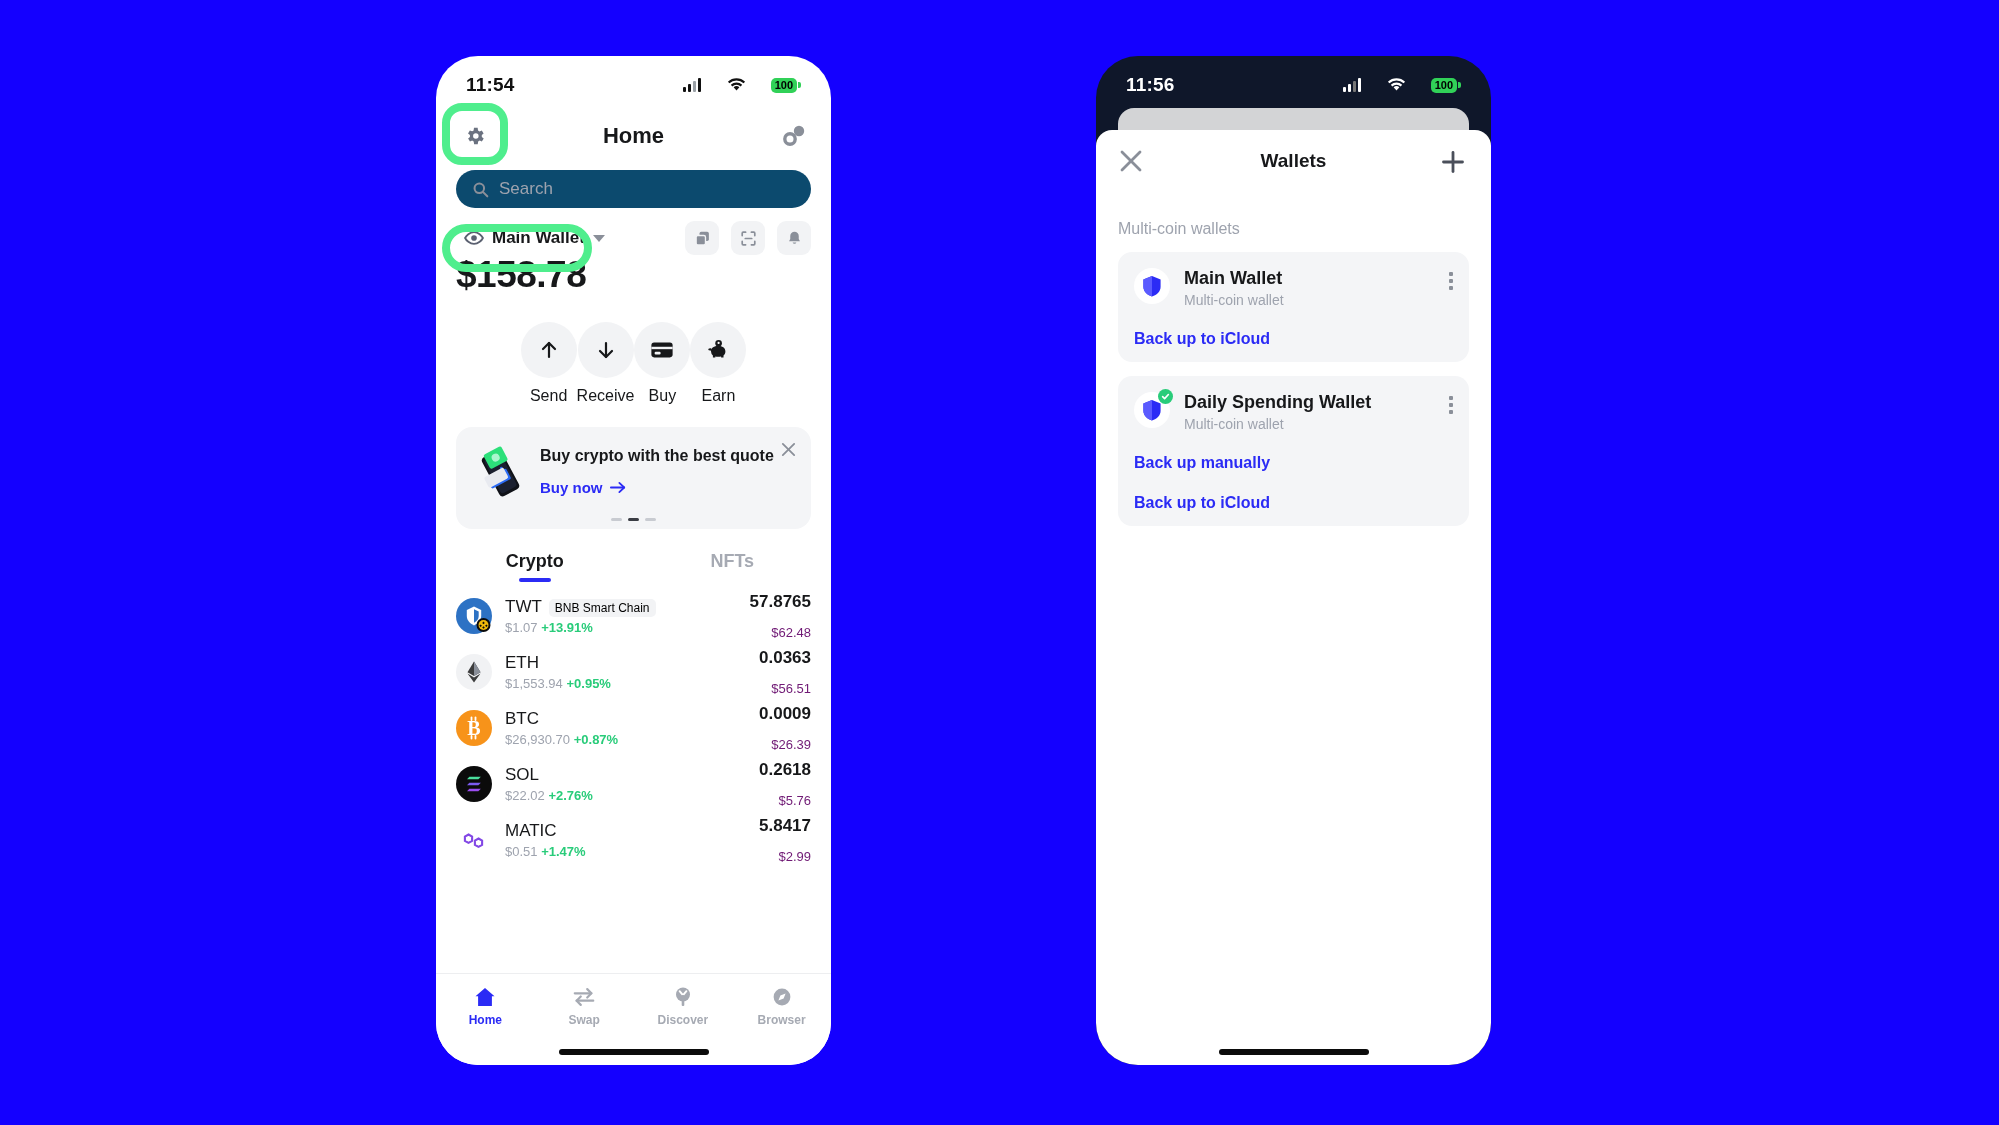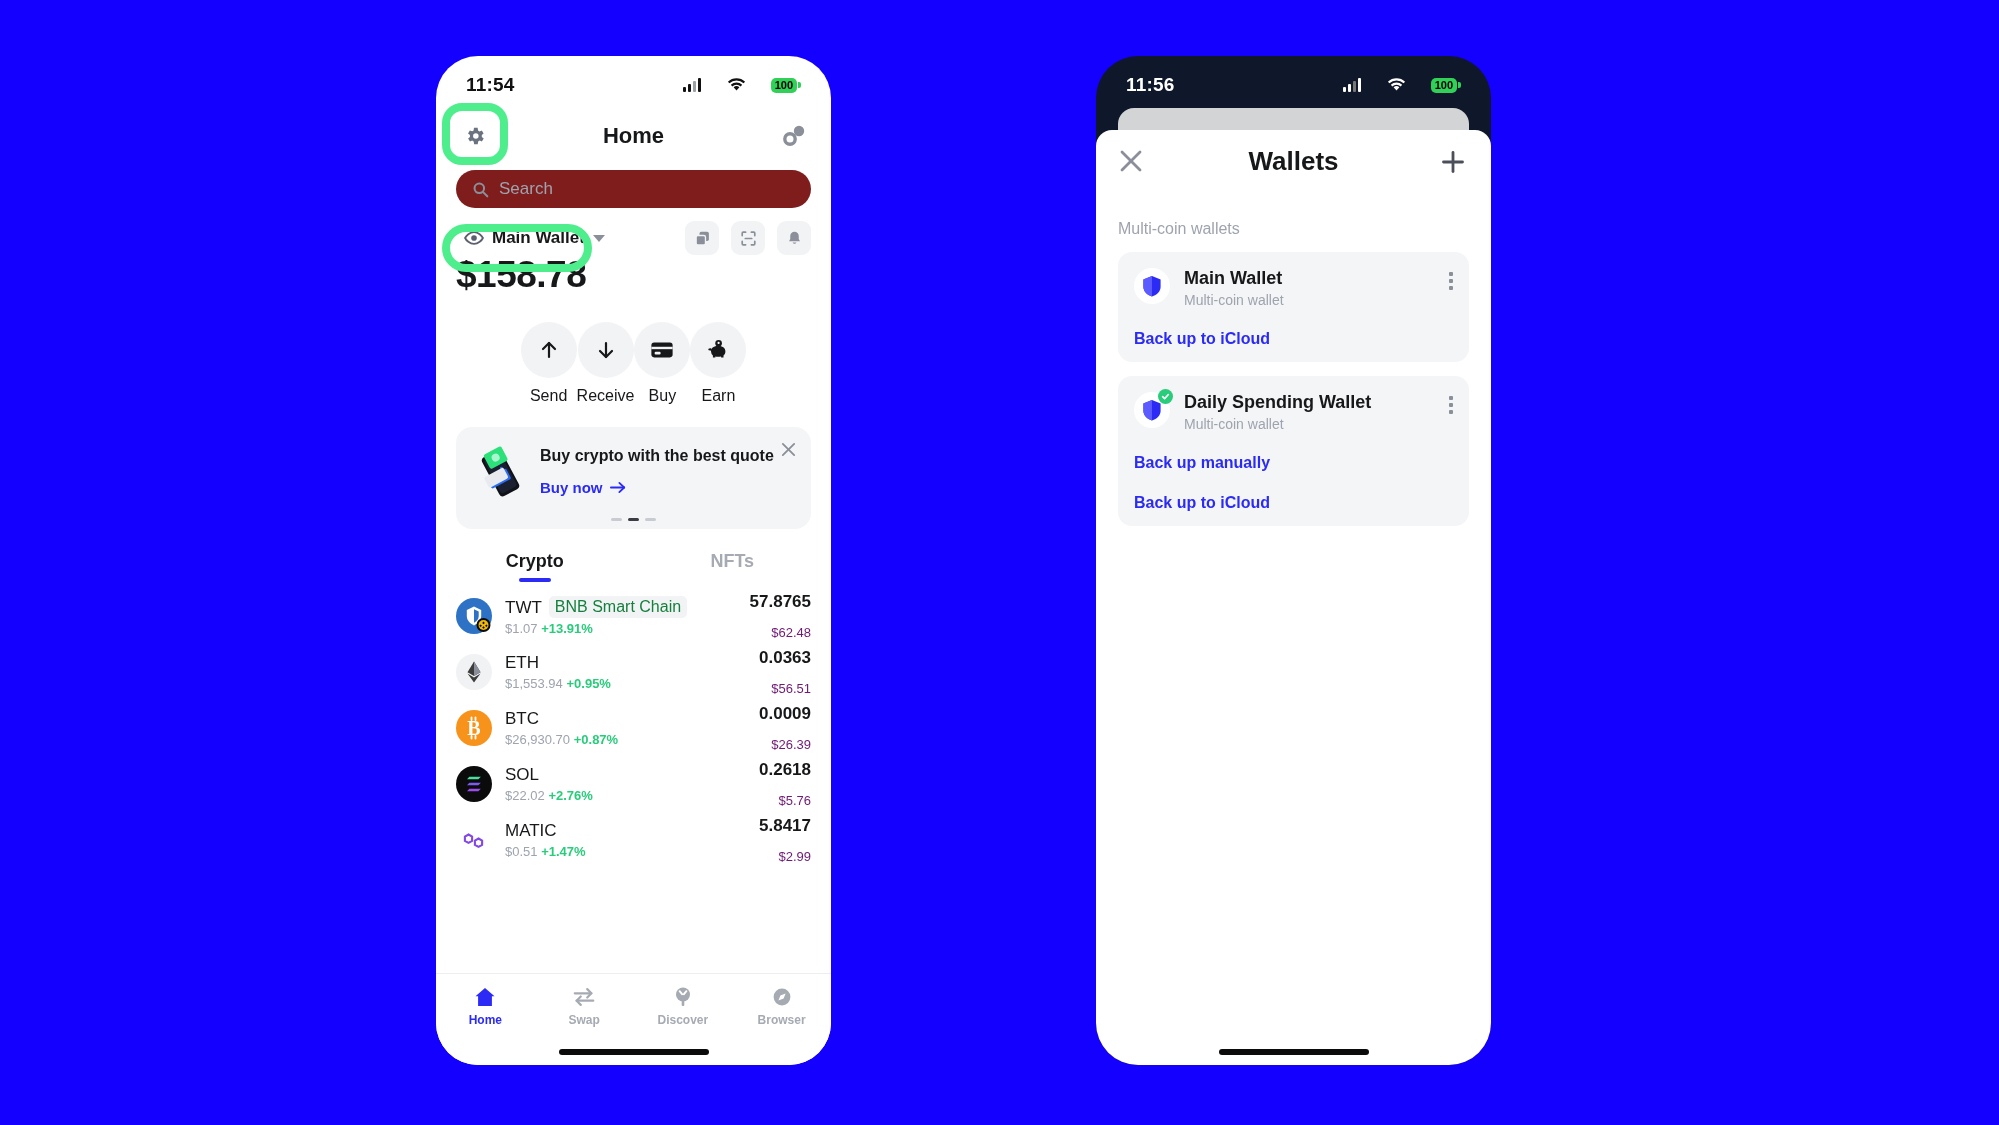--- a/index.html
+++ b/index.html
@@ -53,21 +53,21 @@
   .link-btn { position: absolute; right: 20px; top: 12px; width: 32px; height: 32px; }
 
   
   .hl {
     position: absolute; border: 8px solid #4FEE8D; border-radius: 20px;
     pointer-events: none;
   }
 
   
   .searchbar {
-    margin: 6px 20px 0 20px; height: 38px; background: #7f1d1d;
+    margin: 6px 20px 0 20px; height: 38px; background: #0c4a6e;
     border-radius: 19px; display: flex; align-items: center; gap: 10px; padding: 0 16px;
   }
   .search-ph { color: #9EA3AE; font-size: 17px; }
 
   
   .wallet-row {
     margin: 10px 20px 0 20px; height: 40px;
     display: flex; align-items: center; justify-content: space-between;
   }
   .wallet-pill {
@@ -117,21 +117,21 @@
 
   
   .assets { margin-top: 6px; }
   .asset {
     display: flex; align-items: center; padding: 9px 20px; gap: 13px; height: 56px;
   }
   .asset-logo { width: 36px; height: 36px; border-radius: 50%; flex: 0 0 36px; position: relative; }
   .asset-mid { flex: 1; min-width: 0; }
   .asset-top { display: flex; align-items: flex-end; gap: 7px; }
   .asset-sym { font-size: 17px; font-weight: 500; color: #17181A; }
-  .asset-chain { font-size: 16px; color: #15803d; background: #F2F3F5; border-radius: 5px; padding: 2px 6px; font-weight: 500; }
+  .asset-chain { font-size: 12px; color: #000000; background: #F2F3F5; border-radius: 5px; padding: 2px 6px; font-weight: 500; }
   .asset-sub { font-size: 13px; color: #9EA3AE; margin-top: 3px; }
   .asset-chg { color: #29CC7A; font-weight: bold; }
   .asset-right { text-align: right; }
   .asset-amt { font-size: 17px; font-weight: bold; color: #17181A; }
   .asset-val { font-size: 13px; color: #701a75; margin-top: 13px; }
 
   
   .bottomnav {
     position: absolute; left: 0; right: 0; bottom: 0; height: 92px;
     background: #fff; border-top: 1px solid #EDEEF0;
@@ -149,21 +149,21 @@
   
   .peek {
     position: absolute; left: 22px; right: 22px; top: 52px; height: 30px;
     background: #D3D4D6; border-radius: 16px 16px 0 0;
   }
   .sheet {
     position: absolute; left: 0; right: 0; top: 74px; bottom: 0;
     background: #fff; border-radius: 16px 16px 0 0;
   }
   .r-header { position: relative; height: 62px; display: flex; align-items: center; justify-content: center; }
-  .r-title { font-size: 26px; font-weight: bold; color: #17181A; }
+  .r-title { font-size: 19px; font-weight: bold; color: #17181A; }
   .close-btn { position: absolute; left: 22px; top: 18px; width: 26px; height: 26px; }
   .plus-btn {
     position: absolute; right: 16px; top: 10px; width: 44px; height: 44px;
     border-radius: 12px; background: #fff; display: flex; align-items: center; justify-content: center;
   }
   .sec-label { font-size: 16px; color: #9EA3AE; margin: 28px 0 0 22px; }
   .wcard { margin: 14px 22px 0 22px; background: #F4F5F7; border-radius: 14px; padding: 16px 16px 14px 16px; position: relative; }
   .wcard-top { display: flex; align-items: flex-start; gap: 14px; }
   .wavatar { width: 36px; height: 36px; border-radius: 50%; background: #fff; display: flex; align-items: center; justify-content: center; position: relative; flex: 0 0 36px; }
   .wbadge { position: absolute; right: -3px; top: -3px; width: 15px; height: 15px; border-radius: 50%; background: #29CC7A; display: flex; align-items: center; justify-content: center; }

